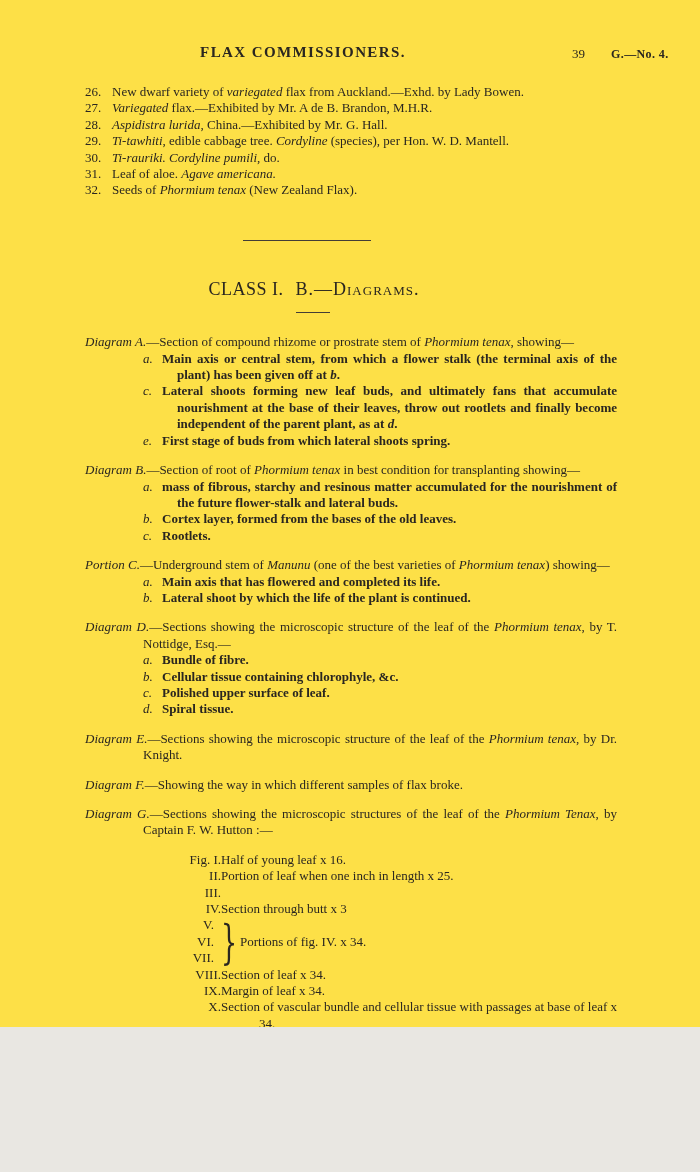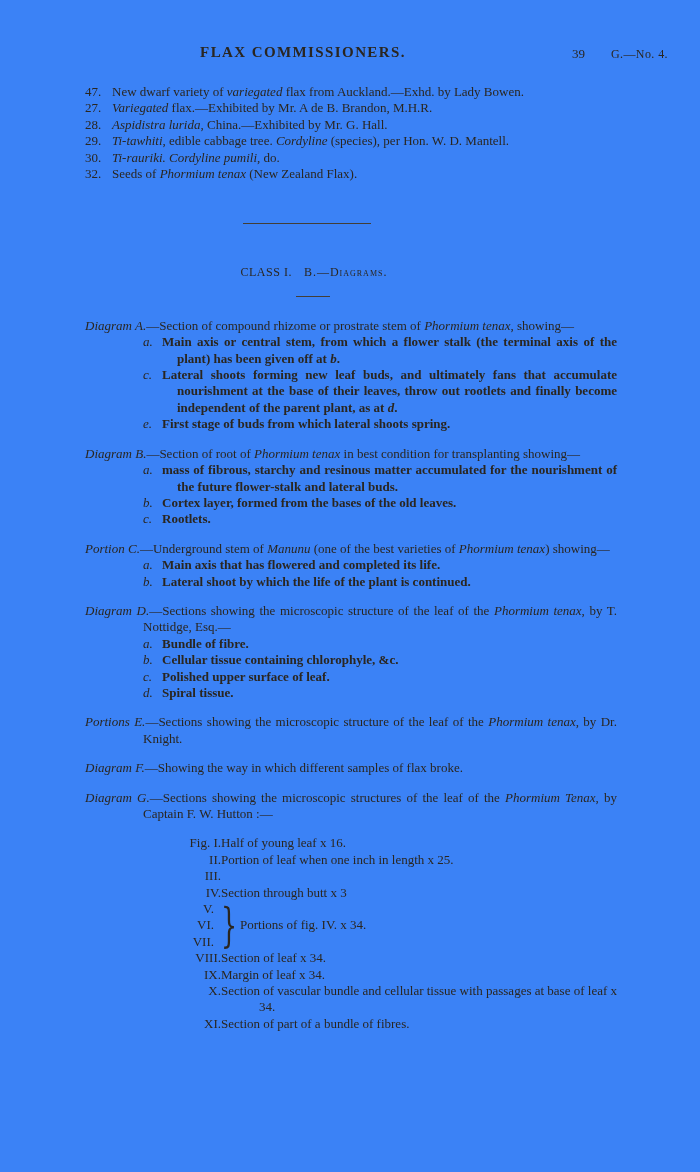--- a/index.html
+++ b/index.html
@@ -1,44 +1,44 @@
 <!DOCTYPE html>
 <html><head>
 <meta charset="utf-8">
 <style>
   *{box-sizing:border-box;}
   html,body{margin:0;padding:0;}
   body{width:700px;height:1172px;background:#e9e7e2;}
   .page{
-    position:relative;width:700px;height:1172px;overflow:hidden;
-    background:#3b82f6;color:#2a2620;
+    position:relative;width:700px;height:1027px;overflow:hidden;
+    background:#fde047;color:#2a2620;
     font-family:"Liberation Serif","DejaVu Serif",serif;
     font-size:13px;line-height:16.4px;
   }
   
   .header{position:absolute;top:44px;left:0;width:700px;height:22px;}
   .title{
     position:absolute;left:303px;top:0;transform:translateX(-50%);
     font-weight:700;font-size:15px;letter-spacing:1.4px;white-space:nowrap;
   }
   .pageno{position:absolute;left:572px;top:2px;font-size:13px;}
-  .docref{position:absolute;left:611px;top:2px;font-weight:400;font-size:12px;letter-spacing:.4px;white-space:nowrap;}
+  .docref{position:absolute;left:611px;top:2px;font-weight:700;font-size:12px;letter-spacing:.4px;white-space:nowrap;}
   
   .content{position:absolute;top:84px;left:85px;width:532px;}
   
   .ex-row{display:flex;}
   .ex-num{width:27px;flex:none;}
   .ex-text{flex:1;}
   .it{font-style:italic;}
   
   .rule{border:0;border-top:1px solid #433e36;height:0;}
   .rule-long{width:128px;margin:41px 0 0 158px;border-top-width:1.5px;}
   .rule-short{width:34px;margin:15px 0 0 211px;}
   
-  .class-heading{margin-top:40px;width:458px;text-align:center;font-size:12px;letter-spacing:.5px;}
+  .class-heading{margin-top:40px;width:458px;text-align:center;font-size:18px;letter-spacing:.5px;}
   .ch-sub{margin-left:12px;font-variant:small-caps;letter-spacing:1px;}
   
   .diagram-list{margin-top:21px;}
   .dg-block{margin-bottom:13px;}
   .dg-intro{margin:0;padding-left:58px;text-indent:-58px;text-align:justify;}
   .dg-label{font-style:italic;}
   .dg-sub{display:flex;margin-left:58px;}
   .dg-letter{width:19px;flex:none;font-style:italic;}
   .dg-text{flex:1;text-align:justify;padding-left:15px;text-indent:-15px;font-weight:bold;}
   
@@ -64,38 +64,42 @@
   <div class="header">
     <div class="title">FLAX COMMISSIONERS.</div>
     <div class="pageno">39</div>
     <div class="docref">G.—No. 4.</div>
   </div>
 
   <div class="content">
 
     <div class="exhibits">
         <div class="ex-row">
-          <span class="ex-num">47.</span>
+          <span class="ex-num">26.</span>
           <span class="ex-text"><span>New dwarf variety of </span><span class="it">variegated</span><span> flax from Auckland.—Exhd. by Lady Bowen.</span></span>
         </div>
         <div class="ex-row">
           <span class="ex-num">27.</span>
           <span class="ex-text"><span class="it">Variegated</span><span> flax.—Exhibited by Mr. A de B. Brandon, M.H.R.</span></span>
         </div>
         <div class="ex-row">
           <span class="ex-num">28.</span>
           <span class="ex-text"><span class="it">Aspidistra lurida</span><span>, China.—Exhibited by Mr. G. Hall.</span></span>
         </div>
         <div class="ex-row">
           <span class="ex-num">29.</span>
           <span class="ex-text"><span class="it">Ti-tawhiti</span><span>, edible cabbage tree. </span><span class="it">Cordyline</span><span> (species), per Hon. W. D. Mantell.</span></span>
         </div>
         <div class="ex-row">
           <span class="ex-num">30.</span>
           <span class="ex-text"><span class="it">Ti-rauriki.</span><span> </span><span class="it">Cordyline pumili</span><span>, do.</span></span>
+        </div>
+        <div class="ex-row">
+          <span class="ex-num">31.</span>
+          <span class="ex-text"><span>Leaf of aloe. </span><span class="it">Agave americana.</span></span>
         </div>
         <div class="ex-row">
           <span class="ex-num">32.</span>
           <span class="ex-text"><span>Seeds of </span><span class="it">Phormium tenax</span><span> (New Zealand Flax).</span></span>
         </div>
       </div>
 
     <div class="rule rule-long"></div>
 
     <div class="class-heading">
@@ -159,21 +163,21 @@
           <div class="dg-sub">
             <span class="dg-letter">c.</span>
             <span class="dg-text"><span>Polished upper surface of leaf.</span></span>
           </div>
           <div class="dg-sub">
             <span class="dg-letter">d.</span>
             <span class="dg-text"><span>Spiral tissue.</span></span>
           </div>
         </div>
         <div class="dg-block">
-          <p class="dg-intro"><span class="dg-label">Portions E.</span><span>—Sections showing the microscopic structure of the leaf of the </span><span class="it">Phormium tenax</span><span>, by Dr. Knight.</span></p>
+          <p class="dg-intro"><span class="dg-label">Diagram E.</span><span>—Sections showing the microscopic structure of the leaf of the </span><span class="it">Phormium tenax</span><span>, by Dr. Knight.</span></p>
         </div>
         <div class="dg-block">
           <p class="dg-intro"><span class="dg-label">Diagram F.</span><span>—Showing the way in which different samples of flax broke.</span></p>
         </div>
         <div class="dg-block">
           <p class="dg-intro"><span class="dg-label">Diagram G.</span><span>—Sections showing the microscopic structures of the leaf of the </span><span class="it">Phormium Tenax</span><span>, by Captain F. W. Hutton :—</span></p>
         </div>
       </div>
 
     <div class="figures">

